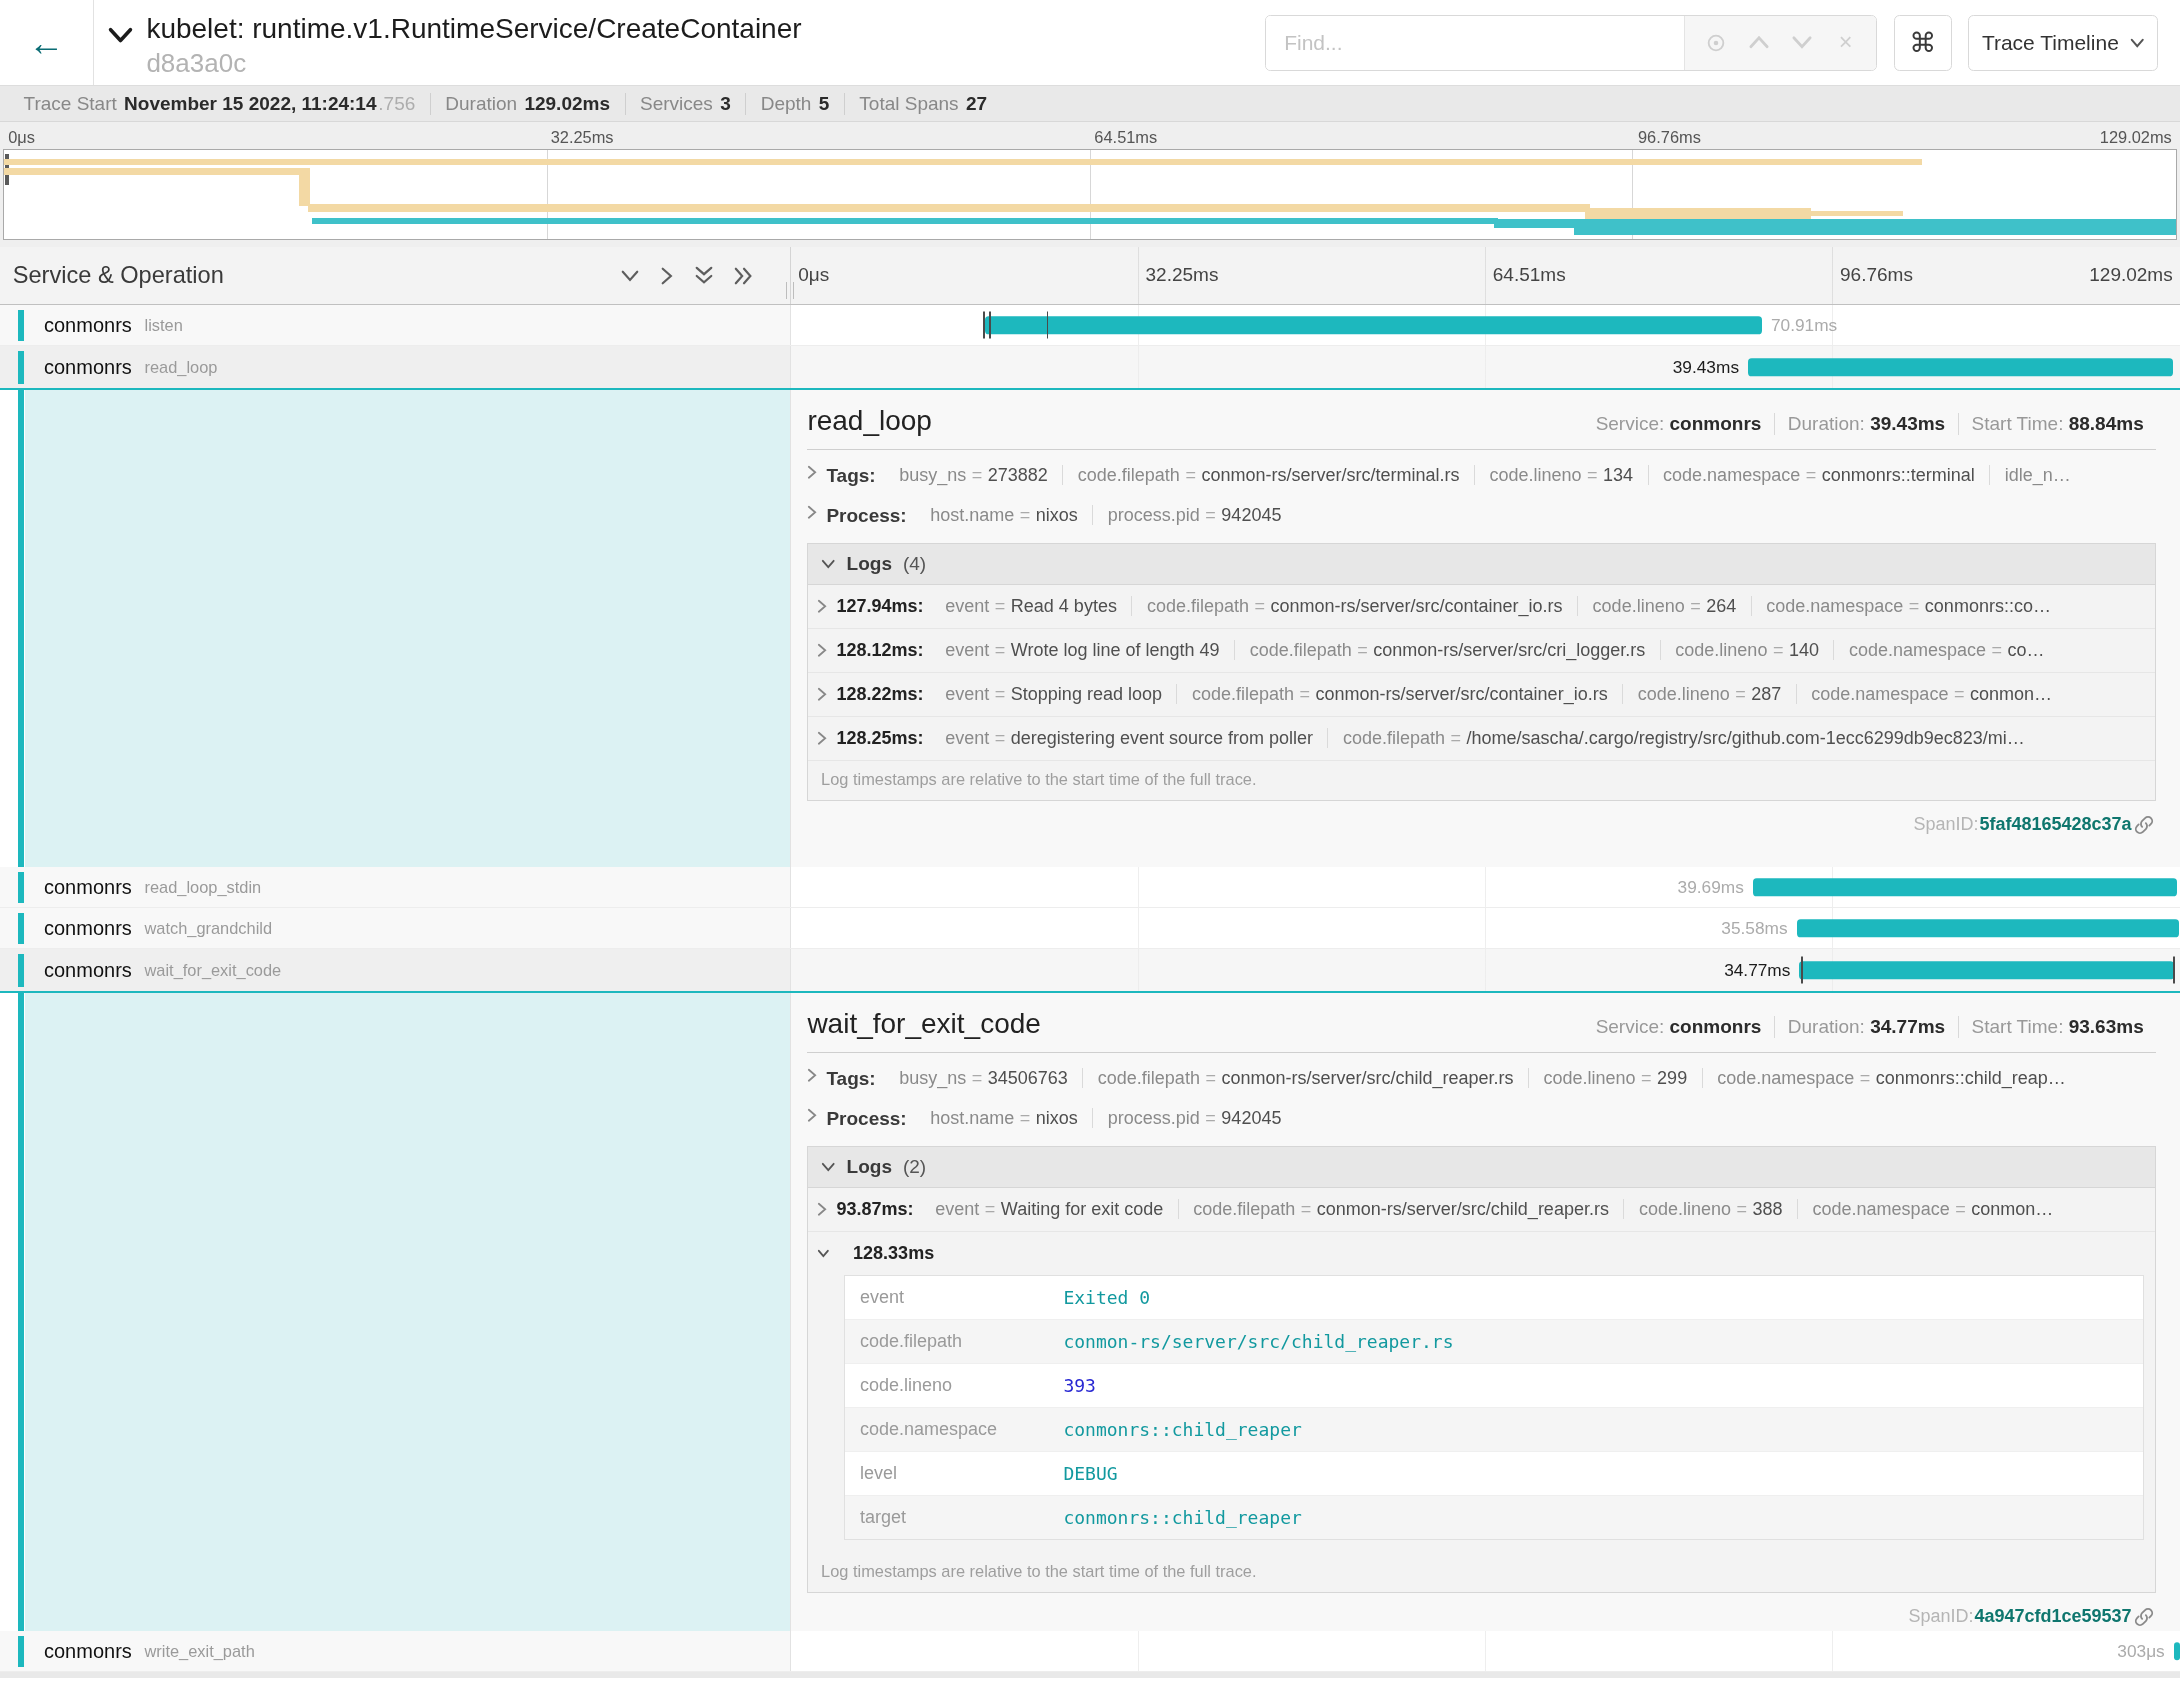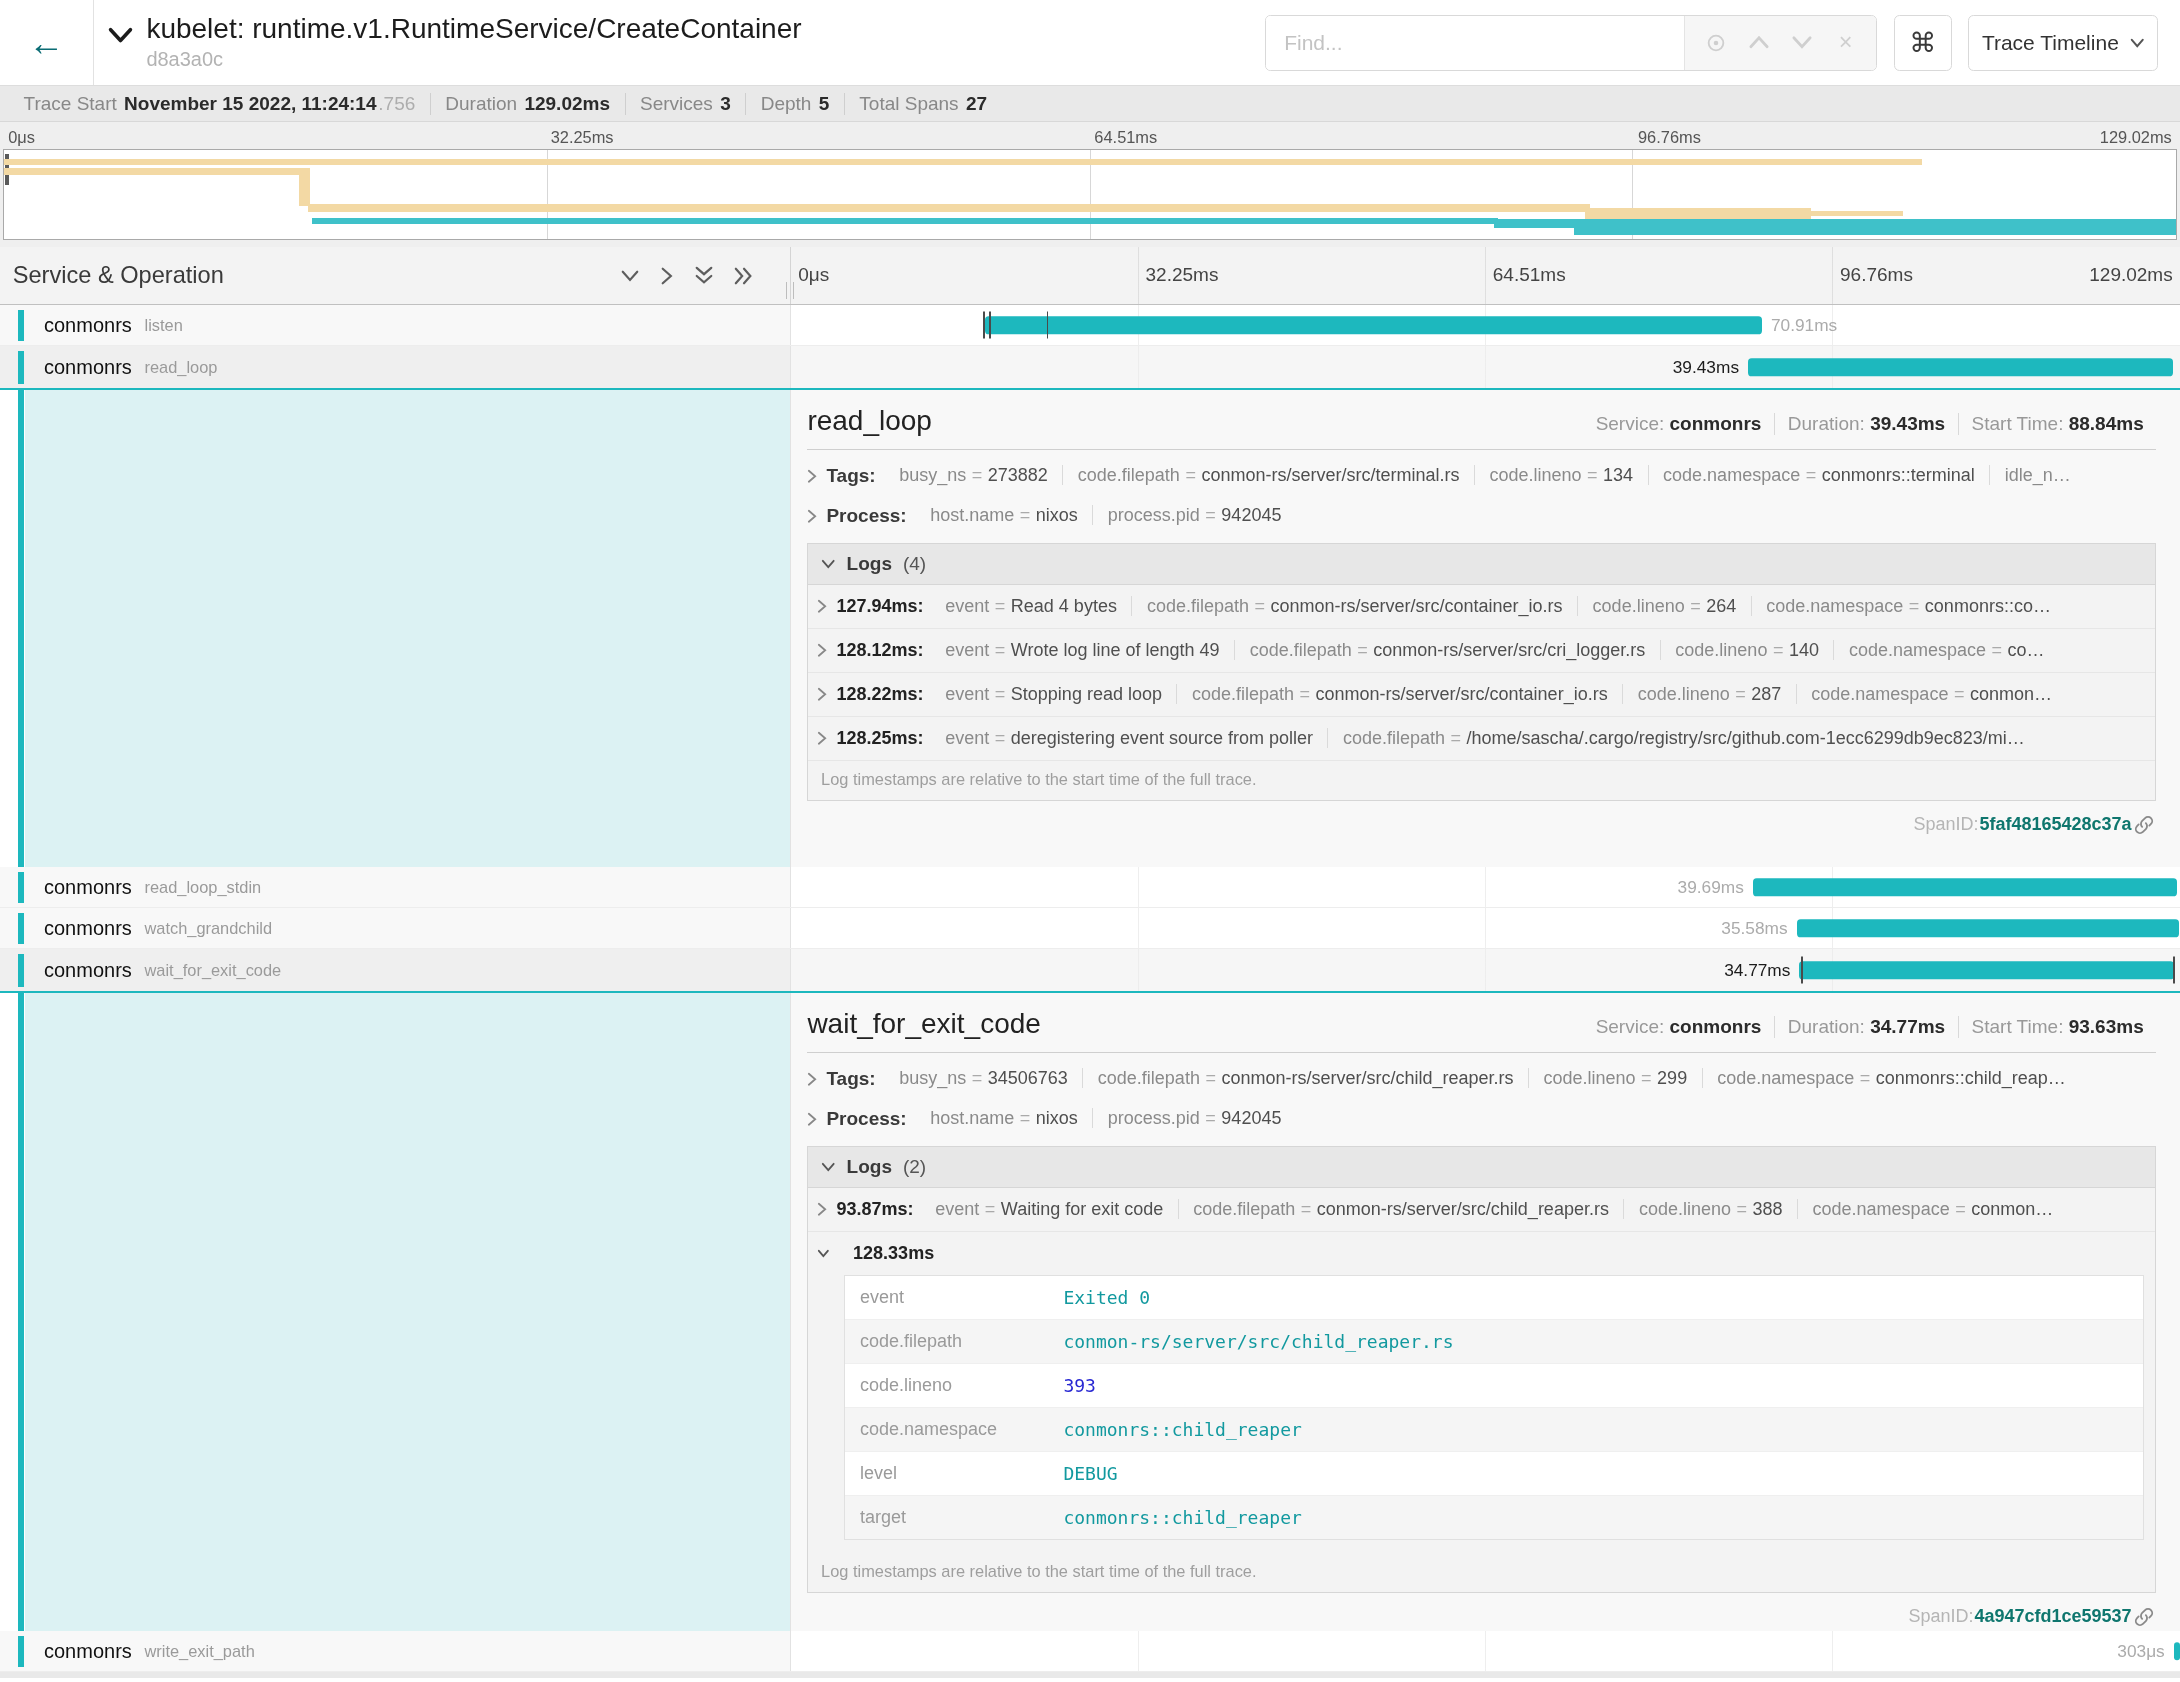--- a/index.html
+++ b/index.html
@@ -13,21 +13,21 @@
     --mteal:#3fc1c9;
   }
 
   
   .app-header{ height:86px; display:flex; align-items:stretch; border-bottom:0.9px solid #ddd; background:#fff; }
   .back-btn{ width:94px; display:flex; align-items:center; justify-content:center;
     border-right:0.9px solid #e2e2e2; font-size:36px; color:var(--accent-dark); cursor:pointer; }
   .title-wrap{ display:flex; align-items:flex-start; padding:11px 0 0 12.7px; flex:1; min-width:0;}
   .collapse-caret{ margin-top:14.5px; margin-right:12.7px; }
   .title-col .t1{ font-size:28px; color:#1c1c1c; line-height:1.25; }
-  .title-col .t2{ font-size:20px; color:#b3b3b3; margin-top:1.8px; }
+  .title-col .t2{ font-size:26px; color:#b3b3b3; margin-top:1.8px; }
   .header-controls{ display:flex; align-items:center; gap:16.4px; padding-right:22px; }
   .find-group{ display:flex; align-items:stretch; height:56px; border:0.9px solid #d9d9d9; border-radius:5.5px; overflow:hidden; background:#fff;}
   .find-input{ border:none; outline:none; width:418px; padding:0 18px; font-size:21px; color:#555;
     font-family:"Liberation Sans",sans-serif; background:#fff;}
   .find-input::placeholder{ color:#c3c3c3; }
   .find-icons{ display:flex; align-items:center; gap:7.3px; background:#f6f6f6; border-left:0.9px solid #e4e4e4; padding:0 12.7px; }
   .find-icons .fi{ width:36px; display:flex; align-items:center; justify-content:center; color:#cfcfcf; font-size:23.6px; cursor:pointer;}
   .sq-btn{ height:56px; min-width:58px; border:0.9px solid #d9d9d9; border-radius:5.5px; background:#fff;
     display:flex; align-items:center; justify-content:center; font-size:27px; color:#3a3a3a; cursor:pointer; padding:0 12.7px;}
   .tt-btn{ gap:11px; font-size:21px; color:#333; }
@@ -89,21 +89,21 @@
   .detail-left{ width:791px; position:relative; background:#fff; border-right:0.9px solid #e2e2e2; cursor:pointer;}
   .detail-left .cyan{ position:absolute; left:24.5px; top:0; right:0; bottom:0; background:var(--cyan-bg); }
   .detail-right{ flex:1; background:#f8f8f8; padding:14.5px 23.6px 9px 16.4px; min-width:0; }
   .dp-head{ display:flex; align-items:baseline; }
   .dp-title{ font-size:28px; color:#222; }
   .dp-ov{ margin-left:auto; display:flex; font-size:19px; color:#999; align-items:baseline;}
   .dp-ov .ov-item{ padding:0 12.7px; border-left:0.9px solid #d9d9d9; white-space:nowrap;}
   .dp-ov .ov-item:first-child{ border-left:none; }
   .dp-ov b{ color:#2b2b2b; }
   .dp-divider{ height:0.9px; background:#cfcfcf; margin:12.7px 0 5.5px 0; }
-  .acc-row{ display:flex; align-items:center; padding:9px 0; cursor:pointer; min-width:0; overflow:hidden; white-space:nowrap;}
+  .acc-row{ display:flex; align-items:flex-start; padding:9px 0; cursor:pointer; min-width:0; overflow:hidden; white-space:nowrap;}
   .acc-chevron{ flex:0 0 auto; margin-right:9px; display:flex; }
   .acc-label{ font-size:19px; font-weight:bold; color:#3a3a3a; margin-right:9px; }
   .pills{ display:inline; min-width:0; overflow:hidden; font-size:18px; }
   .pill{ padding:0 14.5px; border-right:0.9px solid #dadada; white-space:nowrap;}
   .pill:last-child{ border-right:none; }
   .pk{ color:#8a8a8a; } .pe{ color:#aaa; padding:0 5.5px; } .pv{ color:#4f4f4f; }
   .logs-box{ border:0.9px solid #d6d6d6; background:#f3f3f3; margin-top:7.3px; }
   .logs-header{ background:#e7e7e7; border-bottom:0.9px solid #d6d6d6; padding:9px 12.7px; display:flex; align-items:center; gap:11px; cursor:pointer;}
   .logs-header .lh-label{ font-size:19px; font-weight:bold; color:#3a3a3a;}
   .logs-header .lh-count{ font-size:19px; color:#555; }

